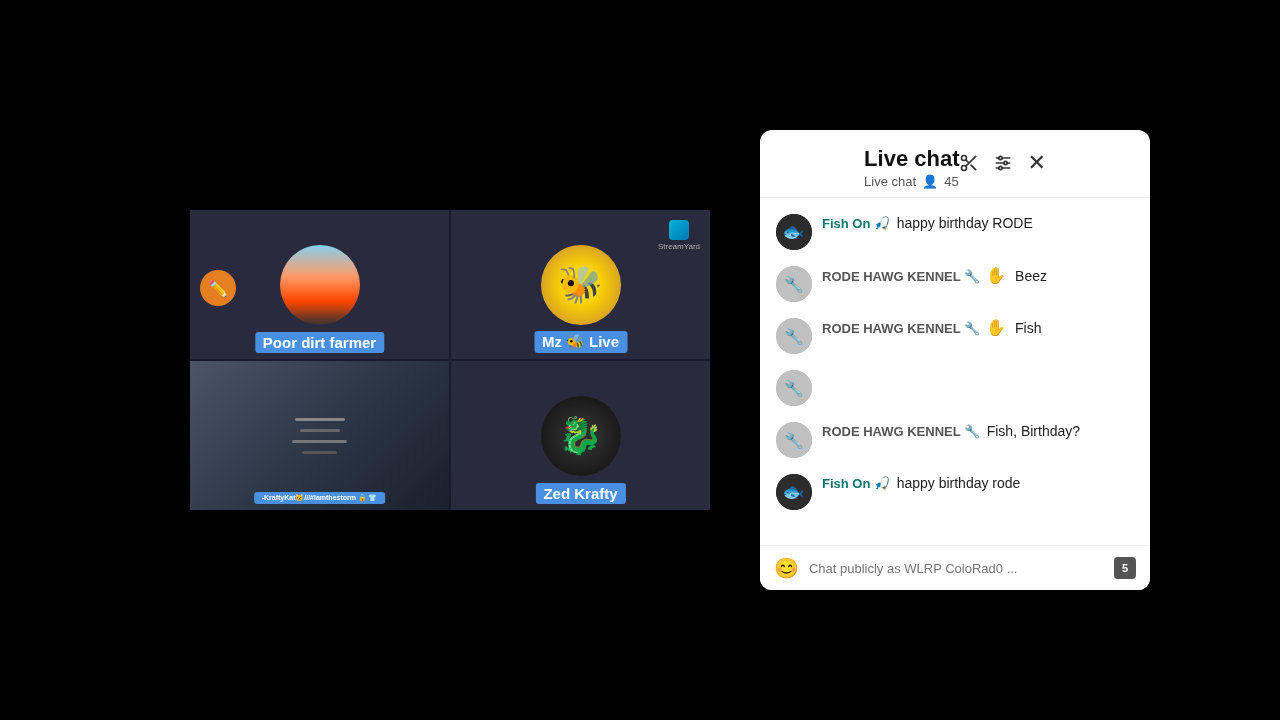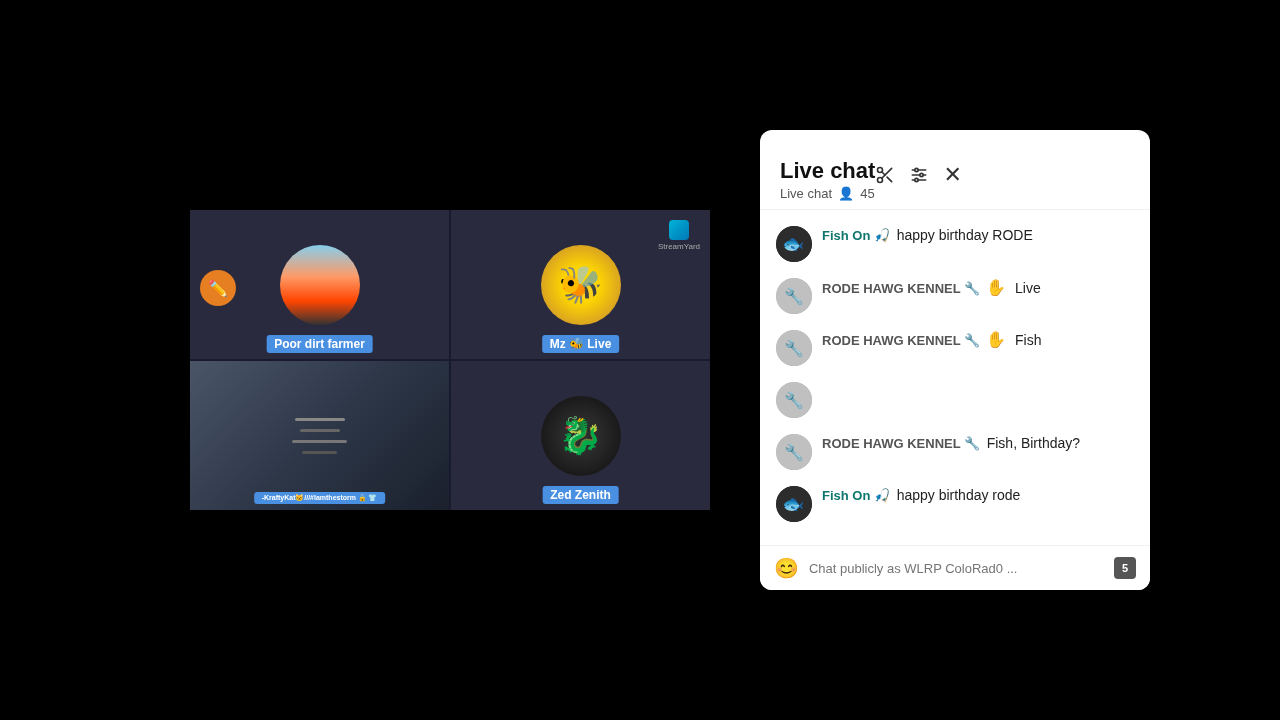--- a/index.html
+++ b/index.html
@@ -89,21 +89,21 @@
       gap: 8px;
     }
 
     .name-badge {
       position: absolute;
       bottom: 6px;
       left: 50%;
       transform: translateX(-50%);
       background: #4A90E2;
       color: white;
-      font-size: 12px;
+      font-size: 15px;
       padding: 2px 8px;
       border-radius: 3px;
       white-space: nowrap;
       font-weight: bold;
     }
 
     
     .pencil-icon {
       position: absolute;
       left: 200px;
@@ -146,25 +146,25 @@
       height: 460px;
       background: #fff;
       border-radius: 12px;
       box-shadow: 0 8px 32px rgba(0,0,0,0.4);
       display: flex;
       flex-direction: column;
       overflow: hidden;
     }
 
     .chat-header {
-      padding: 28px 20px 8px 20px;
+      padding: 16px 20px 8px 20px;
       border-bottom: 1px solid #f0f0f0;
       display: flex;
       align-items: flex-start;
-      justify-content: flex-start;
+      justify-content: center;
     }
 
     .chat-title {
       font-size: 22px;
       font-weight: 700;
       color: #111;
     }
 
     .chat-subtitle {
       display: flex;
@@ -336,21 +336,21 @@
       <div style="width:50px;height:3px;background:#888;border-radius:2px;"></div>
       <div style="width:40px;height:3px;background:#666;border-radius:2px;"></div>
       <div style="width:55px;height:3px;background:#777;border-radius:2px;"></div>
       <div style="width:35px;height:3px;background:#555;border-radius:2px;"></div>
     </div>
     <div class="name-badge" style="font-size:7px;">-KraftyKat🐱///#Iamthestorm 🔒 👕</div>
   </div>
 
   <div class="video-cell">
     <div class="dragon-avatar avatar-circle">🐉</div>
-    <div class="name-badge">Zed Zenith</div>
+    <div class="name-badge">Zed Krafty</div>
   </div>
 
   <div class="streamyard-logo">
     <div class="sy-icon"></div>
     <span>StreamYard</span>
   </div>
 
   <div class="pencil-icon" style="position:absolute;top:60px;left:10px;">✏️</div>
 </div>
 
@@ -410,21 +410,21 @@
     <div class="chat-message">
       <div class="msg-avatar kennel-avatar">
         <svg width="36" height="36" viewBox="0 0 36 36">
           <circle cx="18" cy="18" r="18" fill="#c0c0c0"></circle>
           <text x="18" y="24" text-anchor="middle" font-size="16">🔧</text>
         </svg>
       </div>
       <div class="msg-content">
         <span class="msg-author kennel-color" style="color:#555;">RODE HAWG KENNEL 🔧</span>
         <span class="msg-emoji"> ✋</span>
-        <span class="msg-text"> Live</span>
+        <span class="msg-text"> Beez</span>
       </div>
     </div>
 
     <div class="chat-message">
       <div class="msg-avatar kennel-avatar">
         <svg width="36" height="36" viewBox="0 0 36 36">
           <circle cx="18" cy="18" r="18" fill="#c0c0c0"></circle>
           <text x="18" y="24" text-anchor="middle" font-size="16">🔧</text>
         </svg>
       </div>

